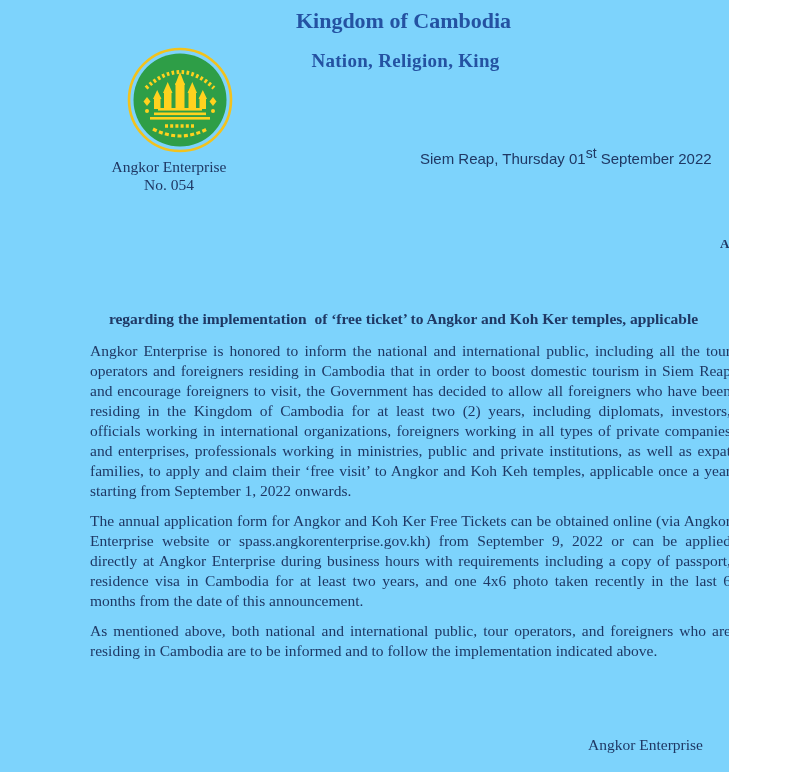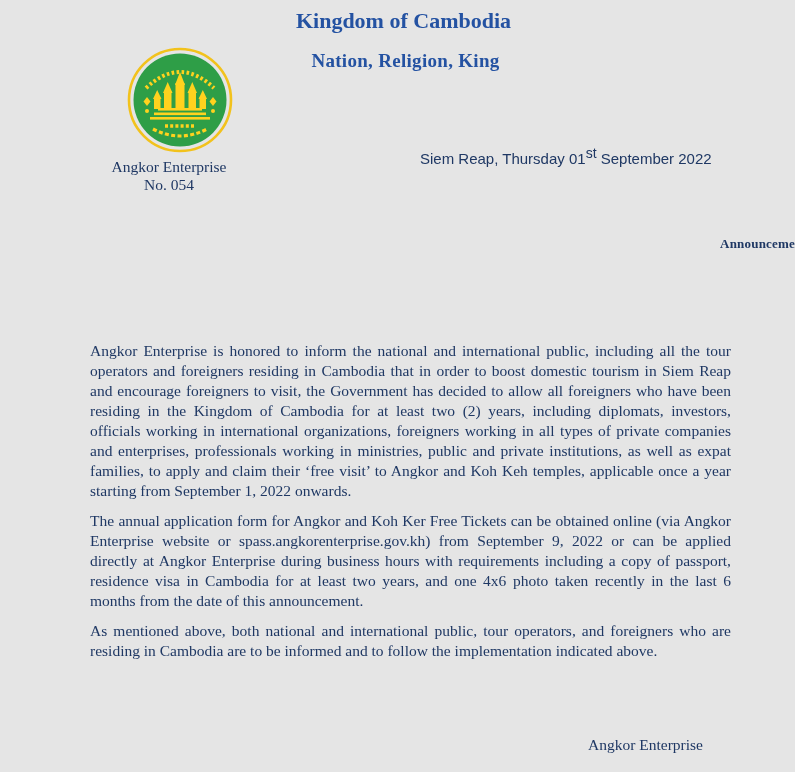--- a/index.html
+++ b/index.html
@@ -1,19 +1,19 @@
 <!DOCTYPE html>
 <html style="--title-blue: #2452A2; --body-navy: #1F3864; --logo-green: #2E9E47; --logo-gold: #F2C21C; --logo-gold-bright: #FFD21E; --background: #FFFFFF;"><head>
 <meta charset="utf-8">
 <style>
   html,body{margin:0;padding:0;background:#fff;}
   .page{
     position:relative;
-    width:795px;height:772px;
-    background:#e5e5e5;
+    width:729px;height:772px;
+    background:#7dd3fc;
     overflow:hidden;
     font-family:"Liberation Serif","DejaVu Serif",serif;
     color:var(--body-navy,#1F3864);
   }
   .kingdom-title{
     position:absolute;top:8px;left:0;width:807px;
     text-align:center;
     font-size:22px;font-weight:bold;
     color:var(--title-blue,#2452A2);
   }
@@ -122,20 +122,21 @@
   <div class="org-block">
     <div class="org-name">Angkor Enterprise</div>
     <div class="doc-number">No. 054</div>
   </div>
 
   <div class="date-line"><span>Siem Reap, Thursday 01</span><sup>st</sup><span> September 2022</span></div>
 
   <div class="heading">Announcement</div>
 
   <div class="subtitle">
+    <div>regarding the implementation  of ‘free ticket’ to Angkor and Koh Ker temples, applicable</div>
   </div>
 
   <div class="body-text">
     <p>Angkor Enterprise is honored to inform the national and international public, including all the tour operators and foreigners residing in Cambodia that in order to boost domestic tourism in Siem Reap and encourage foreigners to visit, the Government has decided to allow all foreigners who have been residing in the Kingdom of Cambodia for at least two (2) years, including diplomats, investors, officials working in international organizations, foreigners working in all types of private companies and enterprises, professionals working in ministries, public and private institutions, as well as expat families, to apply and claim their ‘free visit’ to Angkor and Koh Keh temples, applicable once a year starting from September 1, 2022 onwards.</p>
     <p>The annual application form for Angkor and Koh Ker Free Tickets can be obtained online (via Angkor Enterprise website or spass.angkorenterprise.gov.kh) from September 9, 2022 or can be applied directly at Angkor Enterprise during business hours with requirements including a copy of passport, residence visa in Cambodia for at least two years, and one 4x6 photo taken recently in the last 6 months from the date of this announcement.</p>
     <p>As mentioned above, both national and international public, tour operators, and foreigners who are residing in Cambodia are to be informed and to follow the implementation indicated above.</p>
   </div>
 
   <div class="signature">Angkor Enterprise</div>
 

